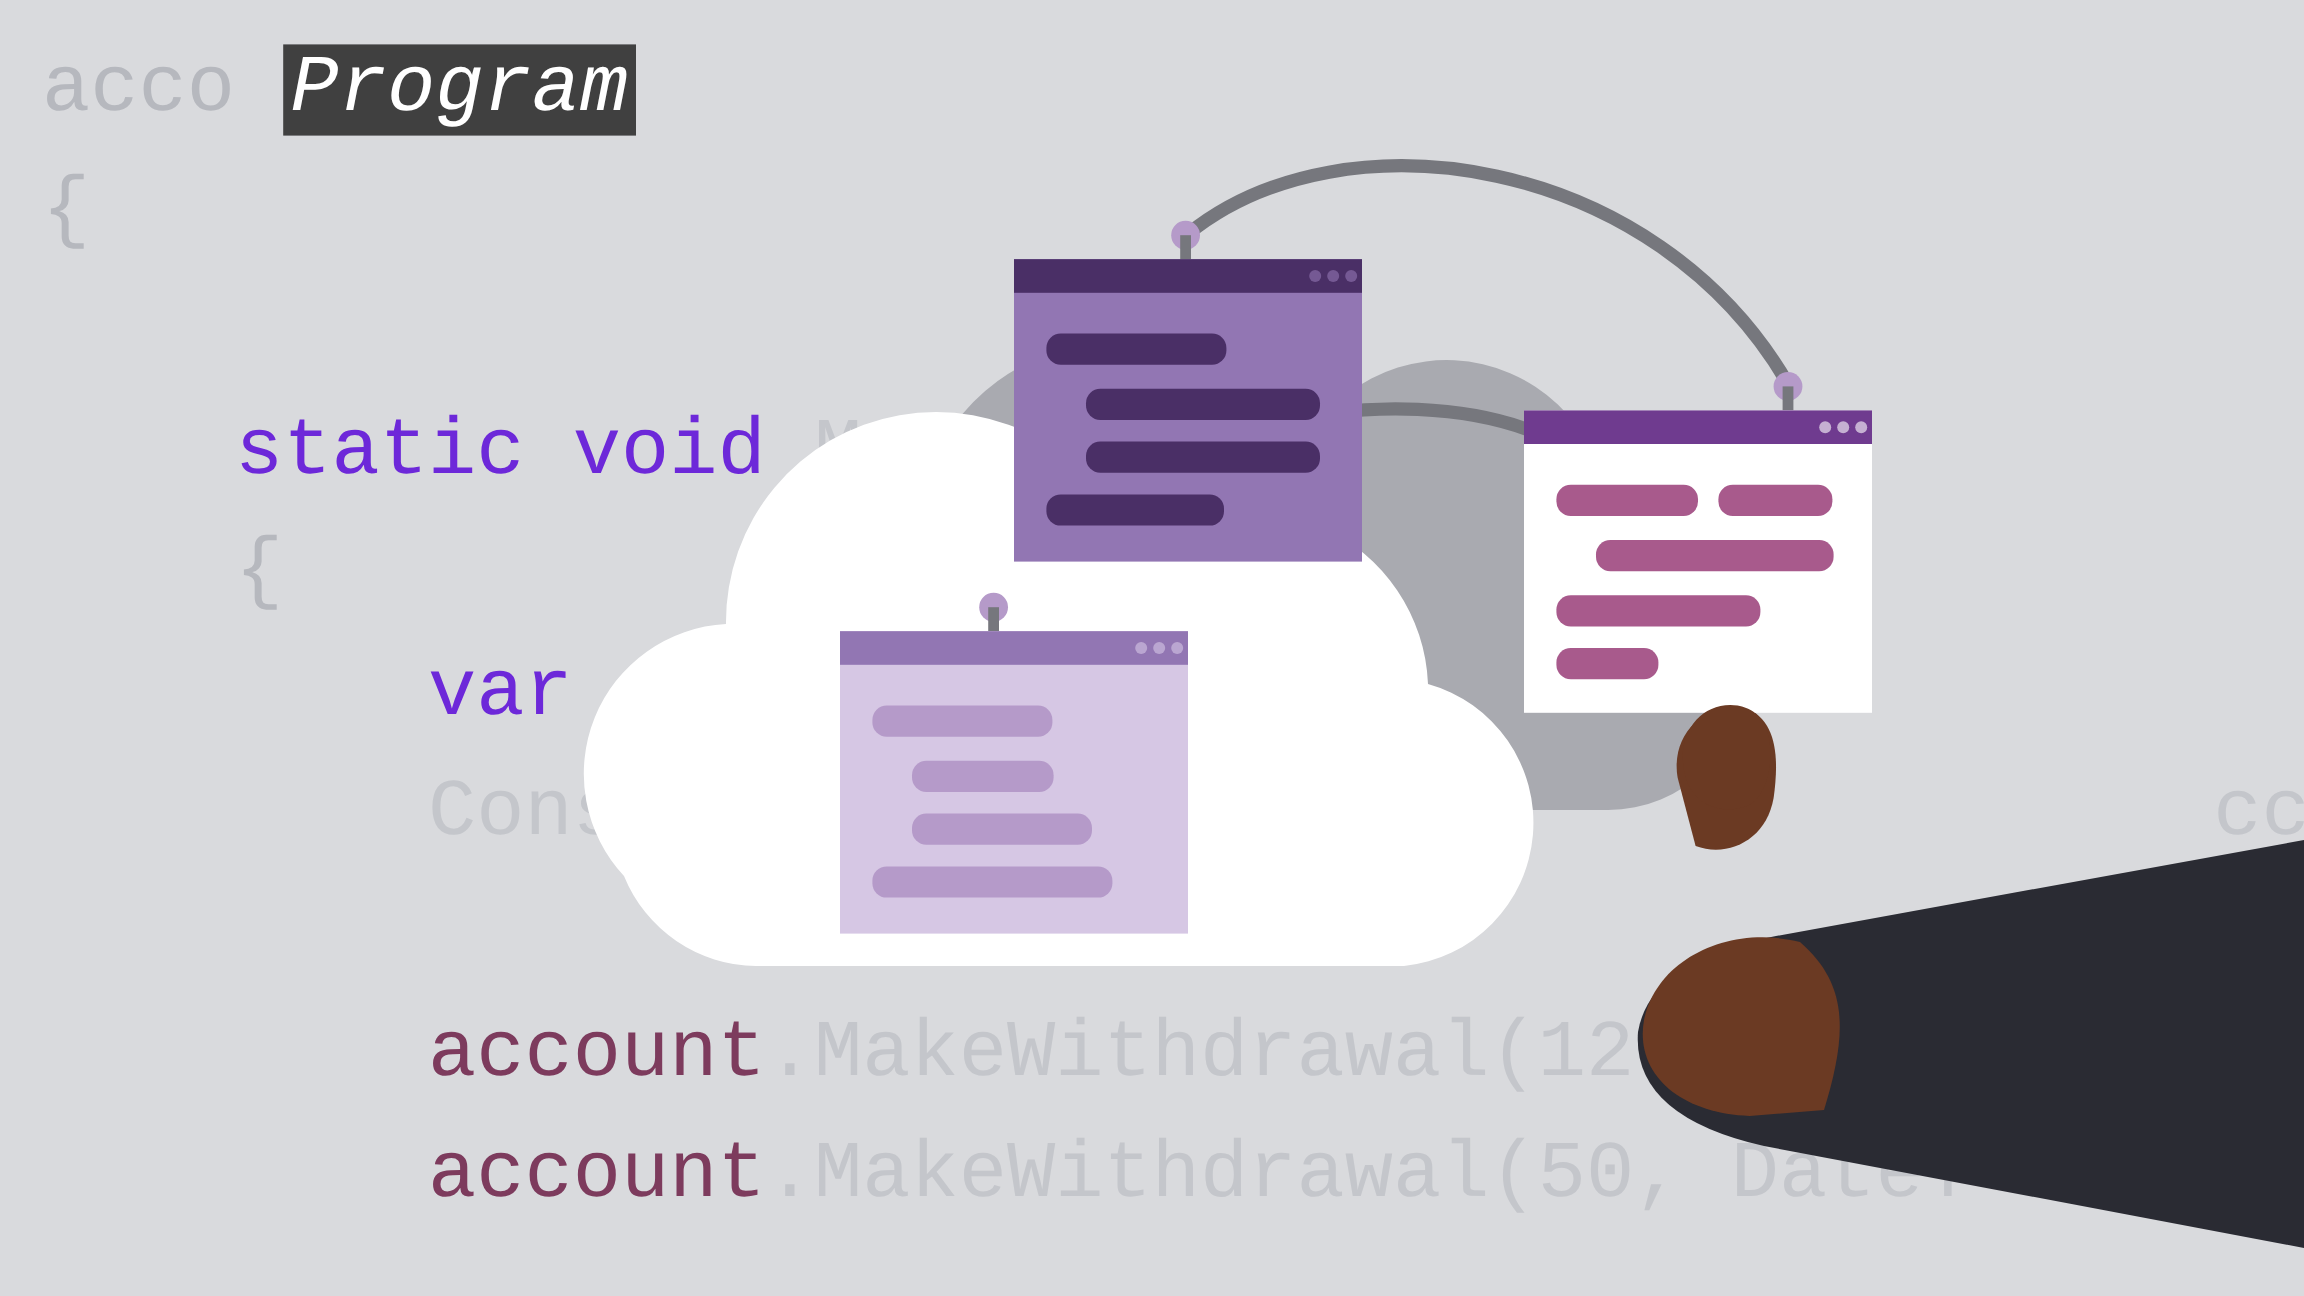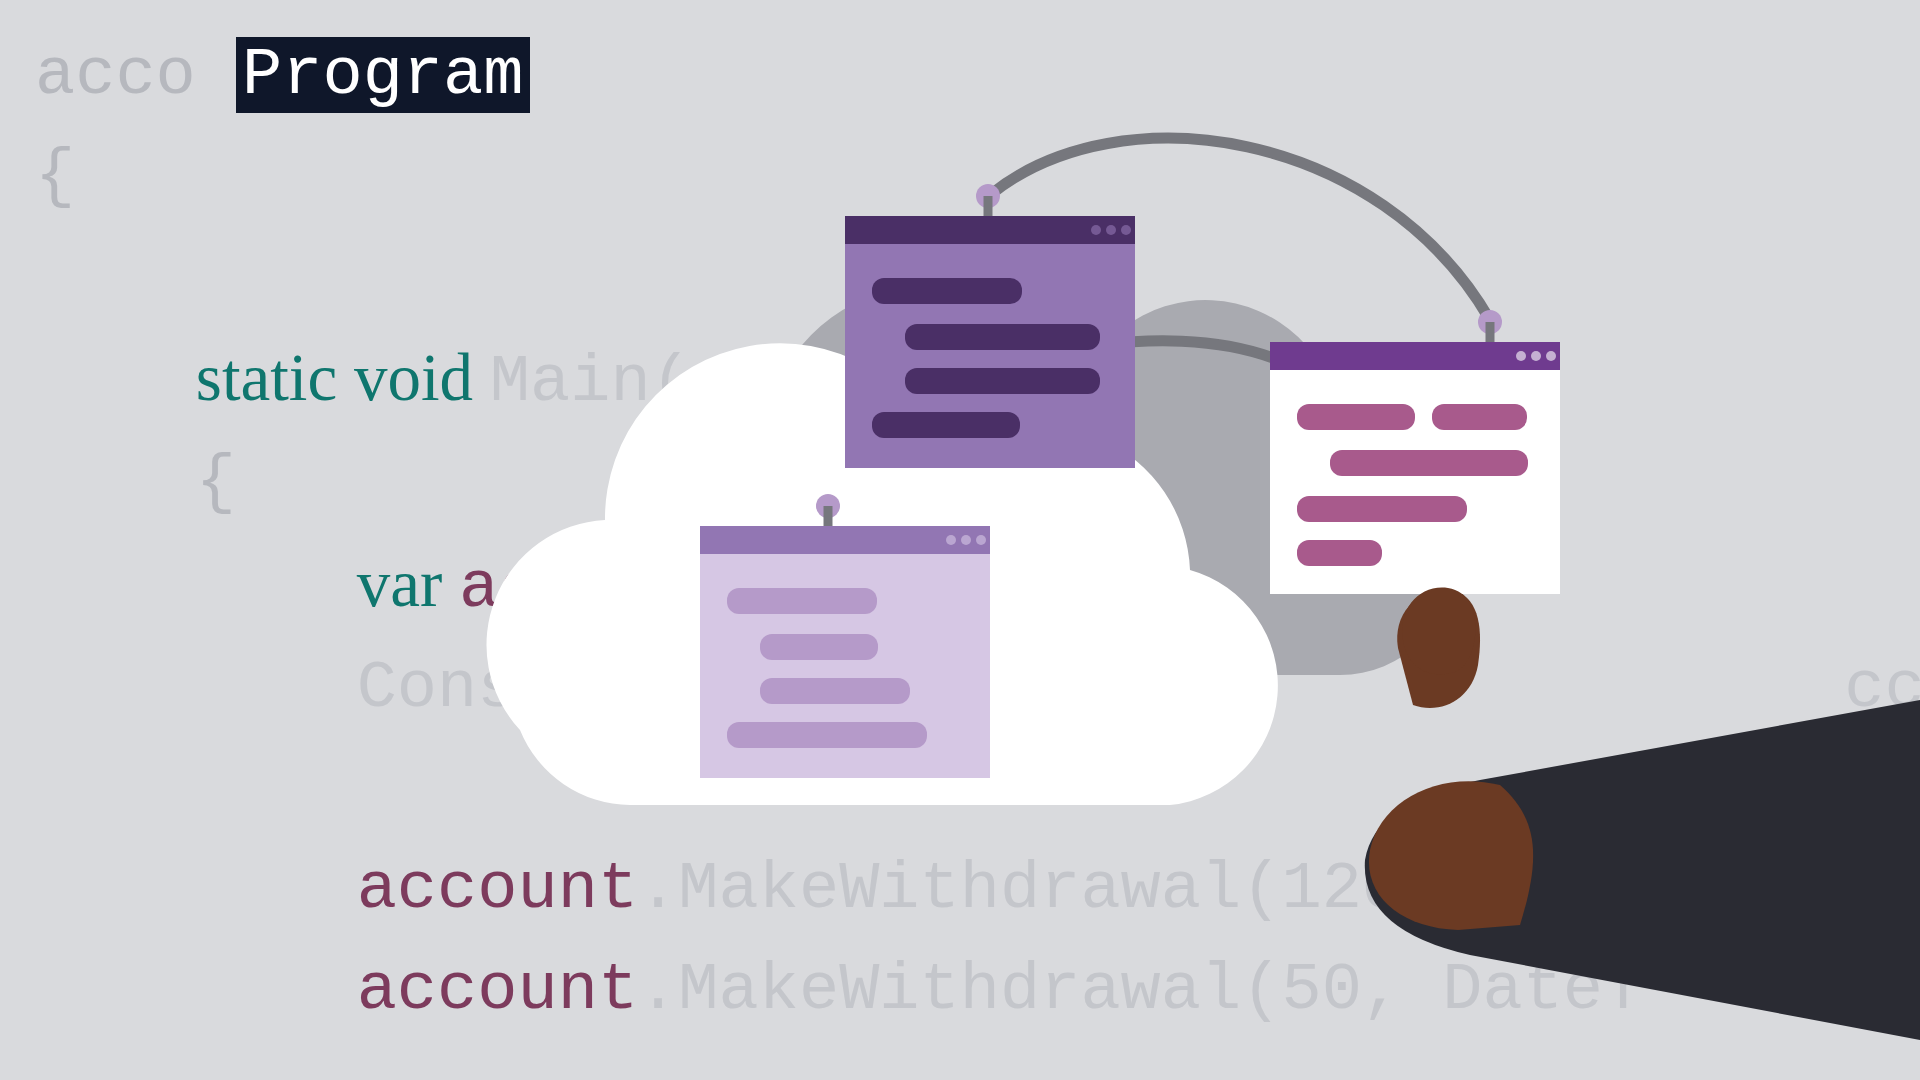--- a/index.html
+++ b/index.html
@@ -12,27 +12,28 @@
   .code {
     position:absolute;
     left:35px;
     top:25px;
     font-size:67px;
     line-height:1.5;
     white-space:pre;
     letter-spacing:0;
   }
   .k-gray   { color:#b6b8be; }           
-  .k-purple { color:#0f766e;font-family:Liberation Serif, serif; }           
+  .k-purple { color:#6d28d9; }           
   .k-maroon { color:#7d3b5d;margin-top:36px; }           
   .k-light  { color:#c4c6cb; }           
   .hl {
-    background:#0f172a;
+    background:#404040;
     color:#ffffff;
     padding:0 6px;
+    font-style:italic;
   }
   
   .illus { position:absolute; left:0; top:0; width:1920px; height:1080px; pointer-events:none; }
   .win-bar { stroke:none; }
   .win-dot { fill-opacity:0.6; }
 </style>
 </head>
 <body>
 
 <div class="code"><span class="k-gray">acco </span><span class="hl">Program</span>

